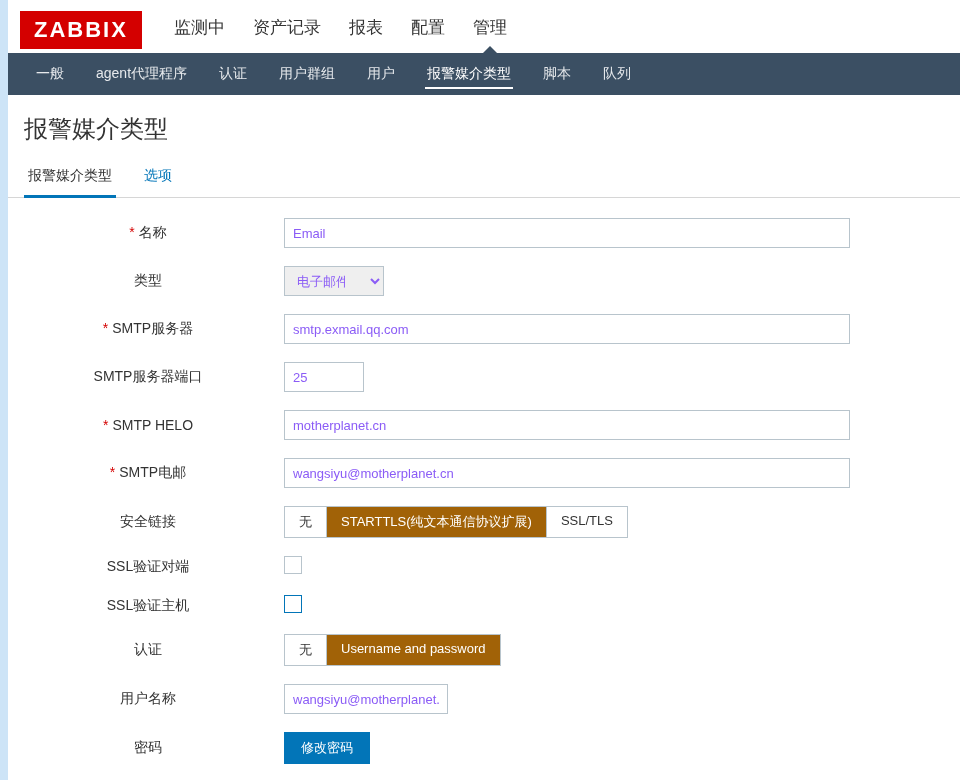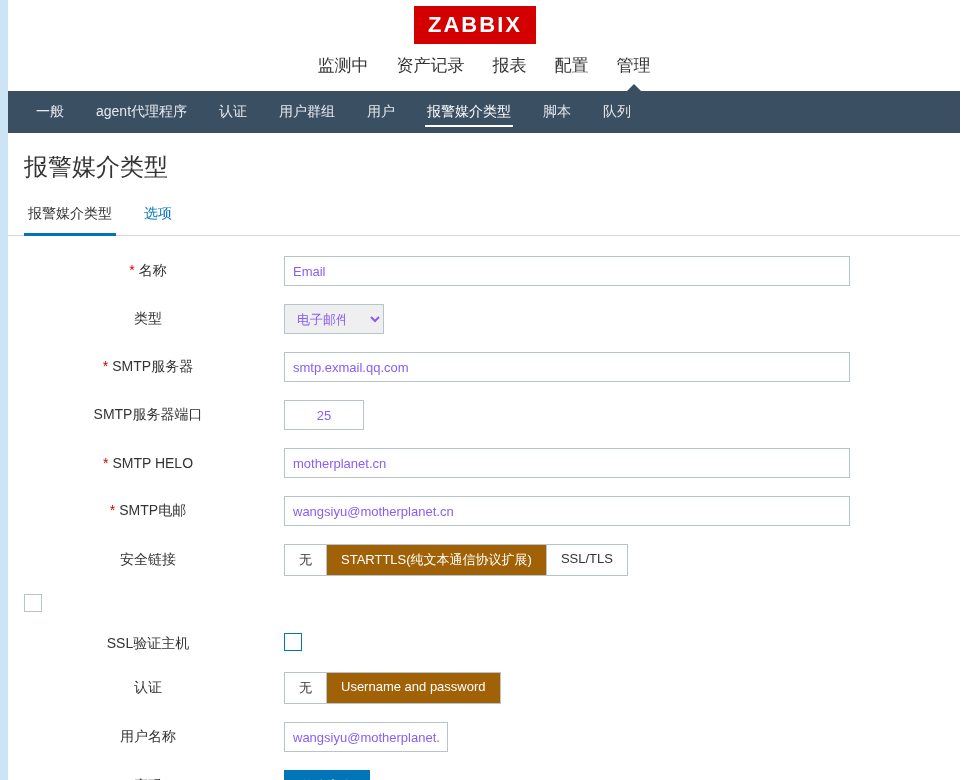--- a/index.html
+++ b/index.html
@@ -1,38 +1,38 @@
 <!DOCTYPE html>
 <html><head>
 <meta charset="utf-8">
 <style>
   * { box-sizing: border-box; margin: 0; padding: 0; }
   body { font-family: Arial, "Microsoft YaHei", sans-serif; font-size: 13px; color: #333; background: #fff; }
   .wrap { width: 960px; border-left: 8px solid #cde4f7; min-height: 780px; position: relative; }
-  .hdr { display: flex; align-items: center; padding: 6px 12px 0 12px; position: relative; flex-direction: column; }
+  .hdr { display: flex; align-items: center; padding: 6px 12px 0 12px; position: relative; }
   .logo { background: #d40000; color: #fff; font-weight: bold; font-size: 22px; letter-spacing: 2px; padding: 6px 14px; margin-right: 18px; }
   .topnav { display: flex; }
   .topnav-item { color: #333; font-size: 17px; padding: 10px 14px 14px 14px; cursor: pointer; position: relative; }
   .topnav-item.active::after { content:""; position:absolute; left:50%; bottom:-1px; transform:translateX(-50%); width:0; height:0; border-left:8px solid transparent; border-right:8px solid transparent; border-bottom:8px solid #3b4f63; }
   .subnav { background: #3b4f63; display:flex; padding: 0 12px; }
   .subnav-item { color: #e6e9ec; font-size:14px; padding: 12px 16px; cursor:pointer; position:relative; }
   .subnav-item.active { color:#fff; }
   .subnav-item.active::after { content:""; position:absolute; left:14px; right:14px; bottom:6px; height:2px; background:#fff; }
   .page-title { font-size: 24px; color:#333; padding: 18px 16px 12px 16px; }
   .tabs { display:flex; border-bottom:1px solid #d6d6d6; padding-left:16px; }
   .tab { font-size:14px; padding:10px 4px; margin-right:24px; cursor:pointer; color:#0275b8; }
   .tab.active { color:#333; border-bottom:3px solid #0275b8; margin-bottom:-1px; }
   .form { padding: 20px 16px; }
   .row { display:flex; align-items:center; margin-bottom:18px; }
   .lbl { width:260px; text-align:center; padding-right:12px; font-size:14px; color:#333; }
   .req { color:#d40000; margin-right:4px; }
   .ctrl { flex:1; }
   .txt { height:30px; border:1px solid #b8c4cc; padding:0 8px; font-size:13px; color:#8b5cf6; }
   .txt.w-full { width:566px; }
-  .txt.w-sm { width:80px; text-align:center; }
+  .txt.w-sm { width:80px; text-align:left; }
   .txt.w-med { width:164px; }
   select.txt { padding-right: 22px; }
   .seg { display:inline-flex; border:1px solid #b8c4cc; }
   .seg-btn { padding:6px 14px; font-size:13px; background:#fff; cursor:pointer; border-right:1px solid #b8c4cc; }
   .seg-btn:last-child { border-right:none; }
   .seg-btn.on { background:#a16207; color:#fff; }
   .chk { width:18px; height:18px; border:1px solid #b8c4cc; display:inline-flex; align-items:center; justify-content:center; cursor:pointer; }
   .btn { display:inline-block; padding:6px 16px; font-size:13px; cursor:pointer; border:1px solid #0275b8; }
   .btn.primary { background:#0275b8; color:#ffffff; }
 </style>
@@ -110,20 +110,21 @@
       <div class="ctrl">
         <div class="seg">
           <div class="seg-btn">无</div>
           <div class="seg-btn on">STARTTLS(纯文本通信协议扩展)</div>
           <div class="seg-btn">SSL/TLS</div>
         </div>
       </div>
     </div>
 
     <div class="row">
+      <div class="lbl">SSL验证对端</div>
       <div class="ctrl"><span class="chk"></span></div>
     </div>
 
     <div class="row">
       <div class="lbl">SSL验证主机</div>
       <div class="ctrl"><span class="chk" style="border-color:#0275b8"></span></div>
     </div>
 
     <div class="row">
       <div class="lbl">认证</div>

